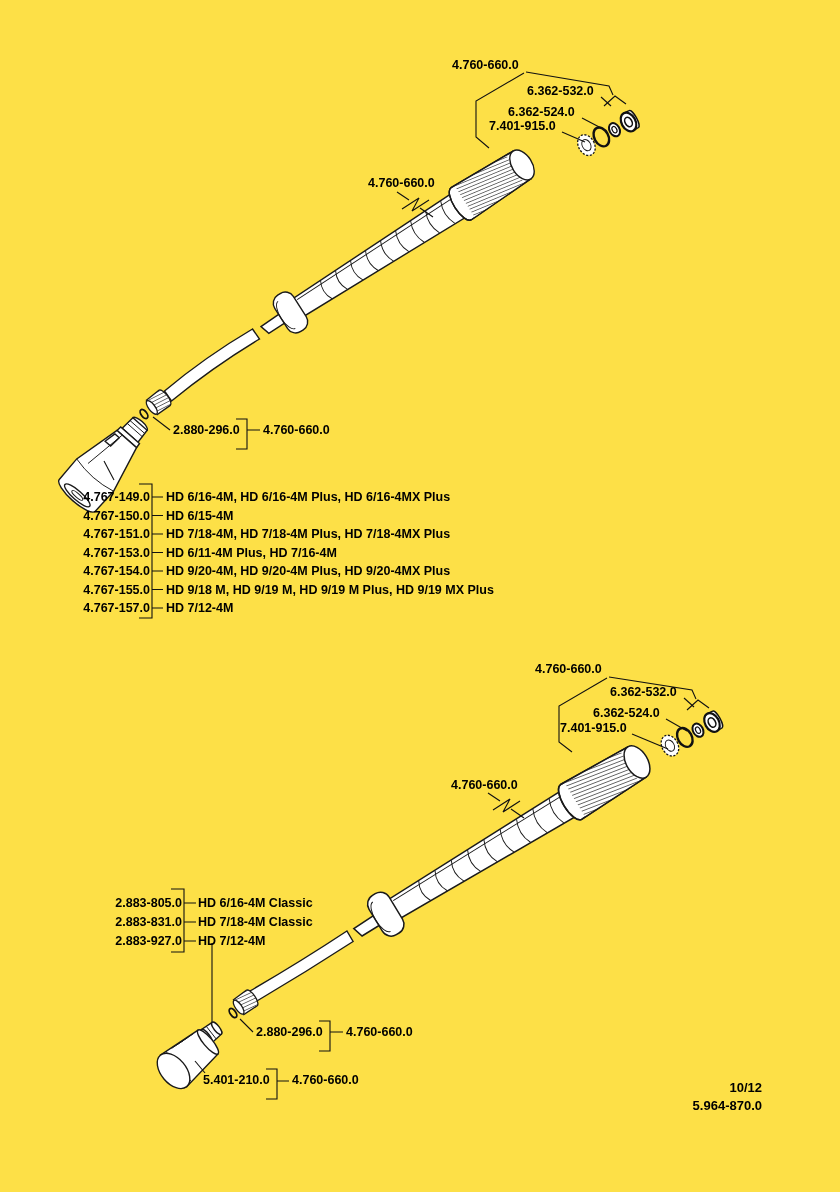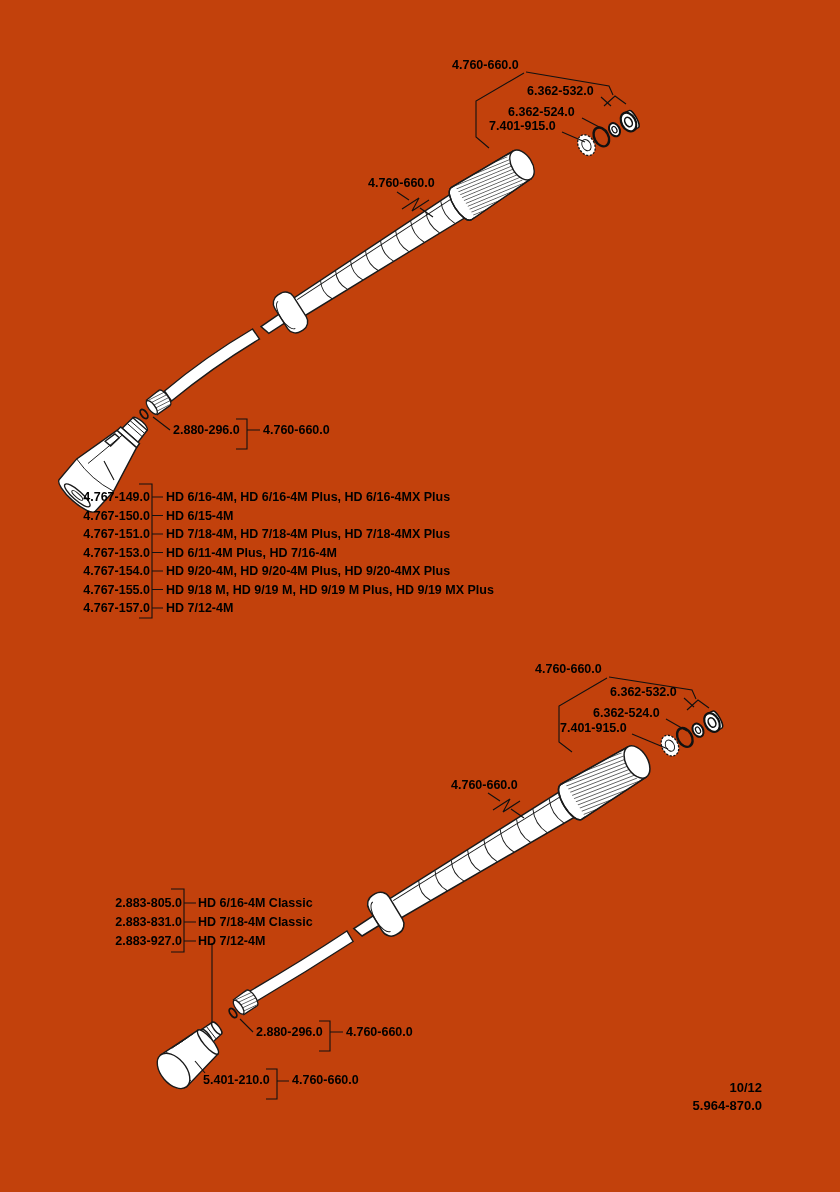--- a/index.html
+++ b/index.html
@@ -1,16 +1,16 @@
 <!DOCTYPE html>
 <html><head>
 <meta charset="utf-8">
 <style>
   html,body{margin:0;padding:0;background:#ffffff;}
-  .page{width:840px;height:1192px;position:relative;background:#c2410c;overflow:hidden;}
+  .page{width:840px;height:1192px;position:relative;background:#fde047;overflow:hidden;}
   svg{display:block;}
   text{font-family:"Liberation Sans","DejaVu Sans",sans-serif;font-weight:bold;fill:#000;}
   .lbl{font-size:12.5px;}
   .foot{font-size:13px;}
   .ln{stroke:#111;stroke-width:1.1;fill:none;}
   .outline{stroke:#1a1a1a;stroke-width:1.4;fill:#fff;}
   .thin{stroke:#1a1a1a;stroke-width:0.9;fill:none;}
 </style>
 </head>
 <body>

